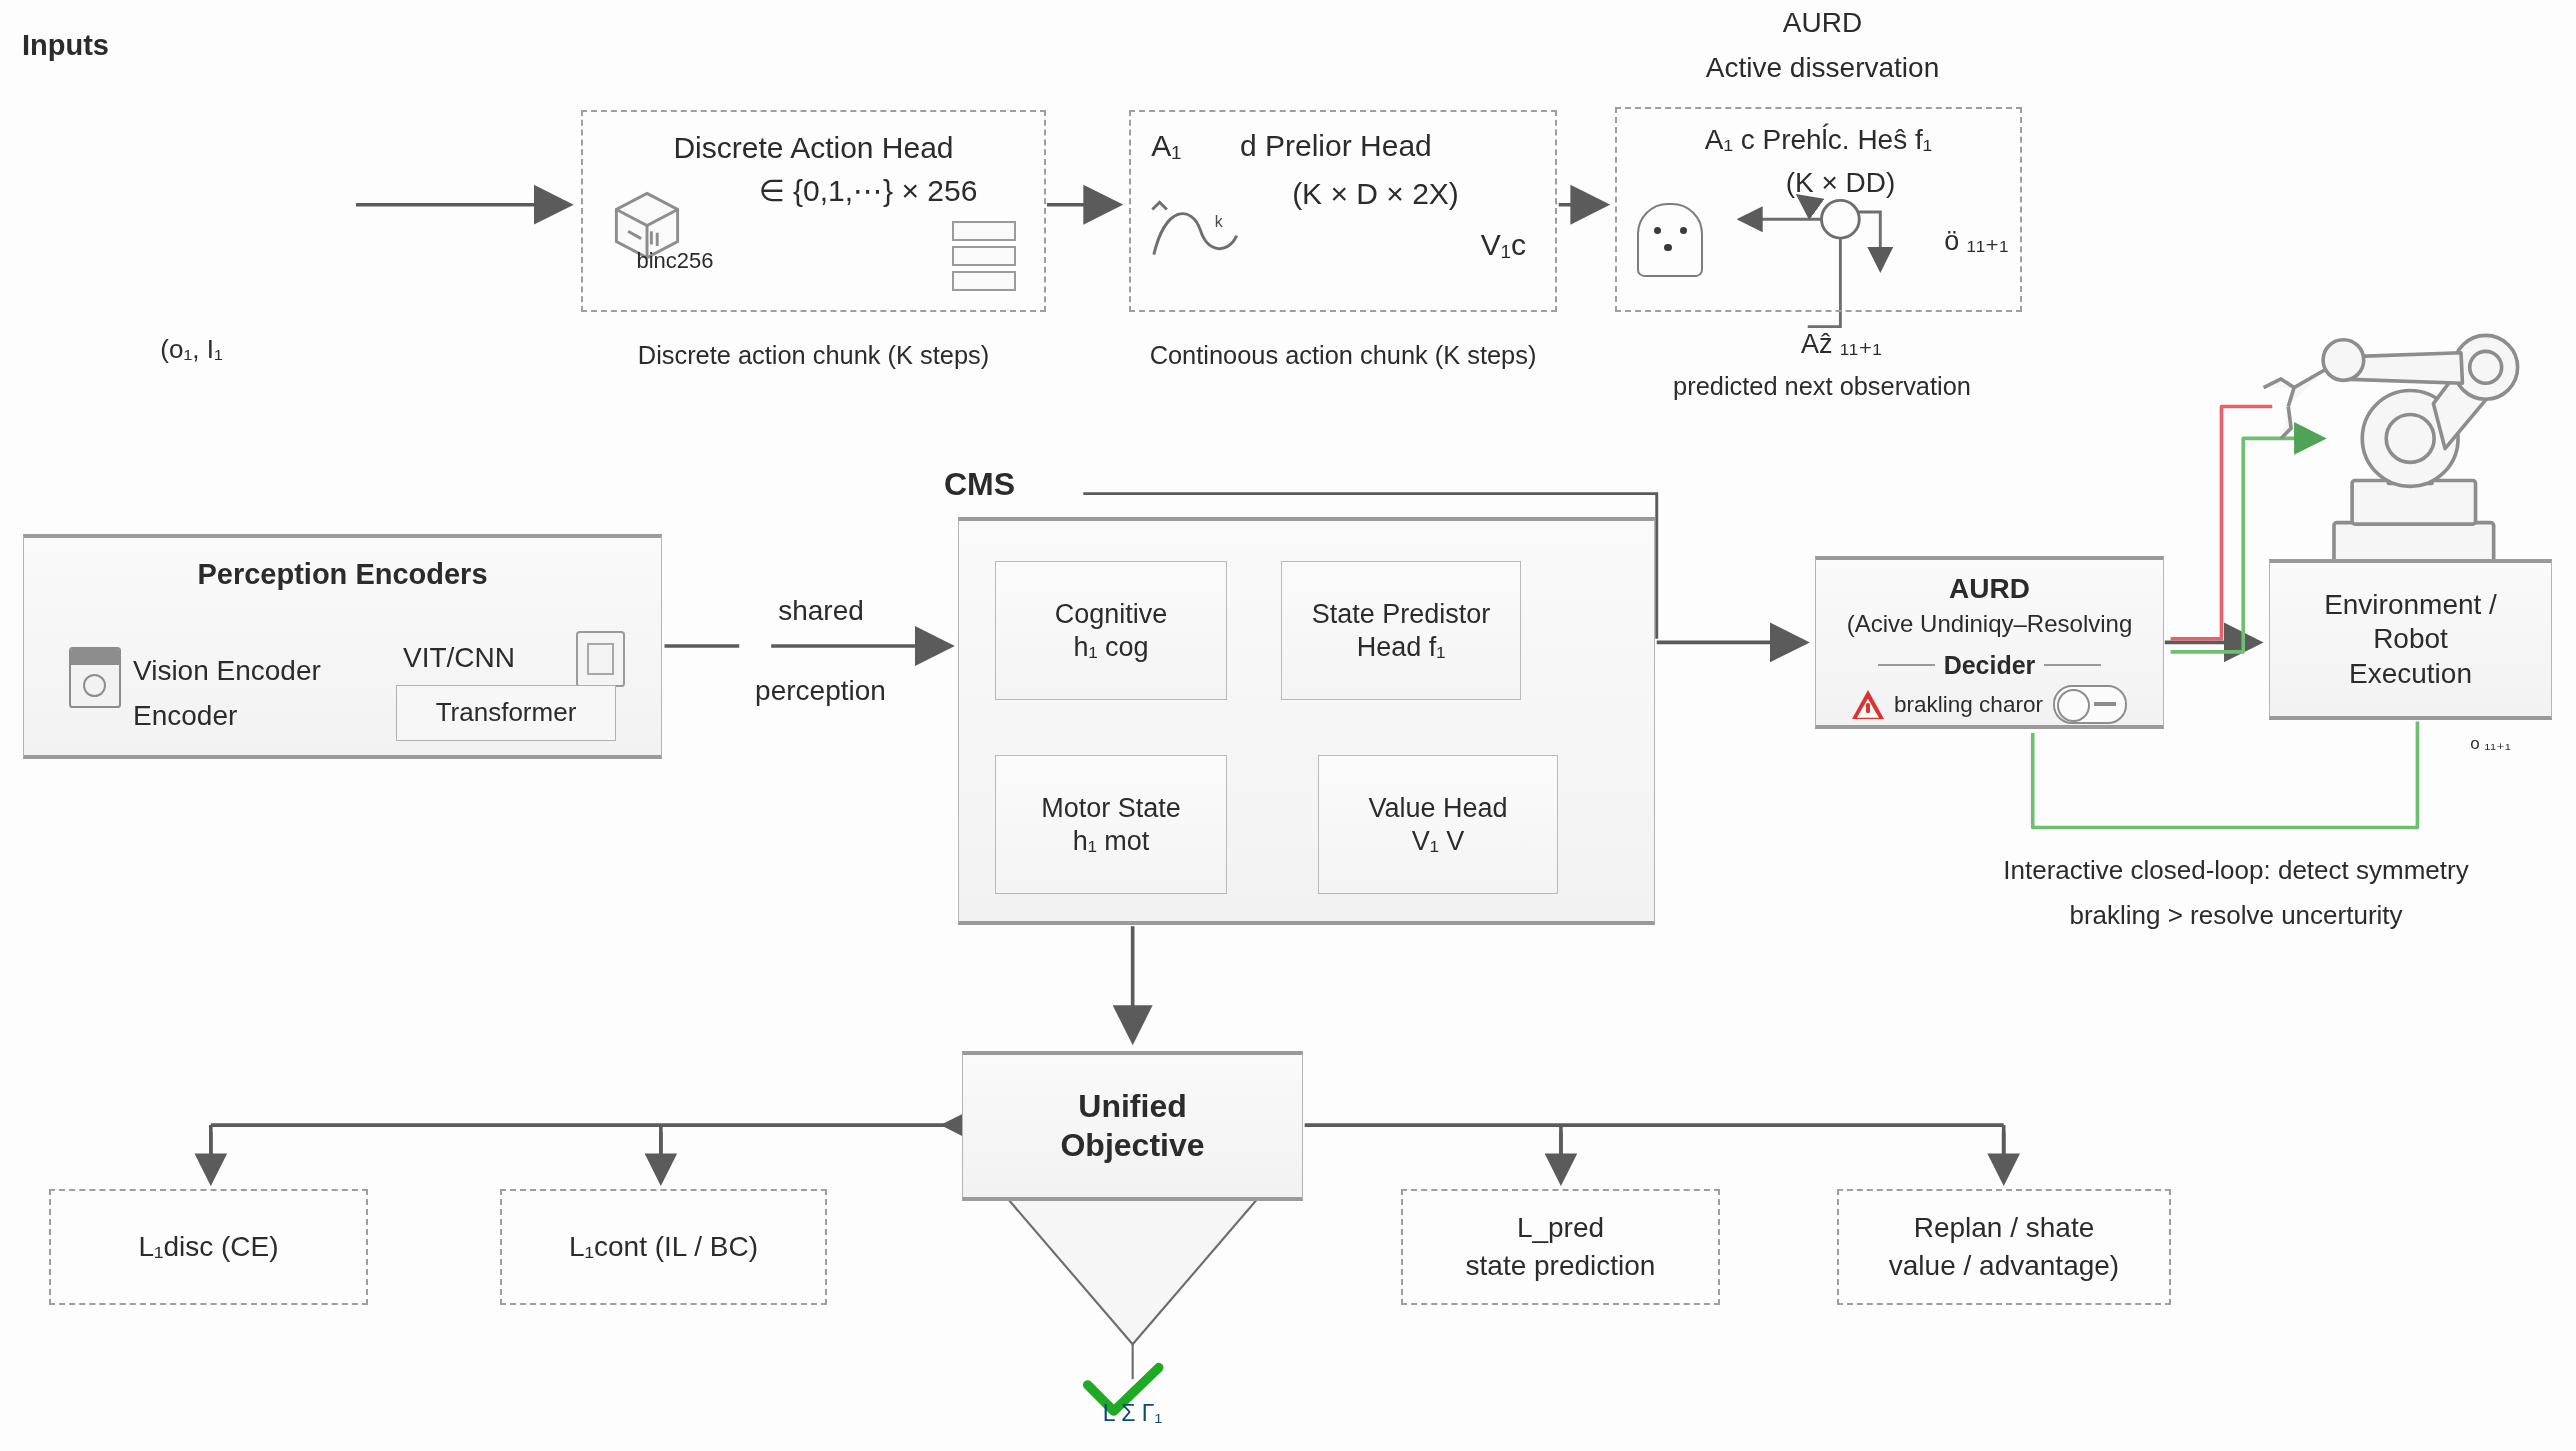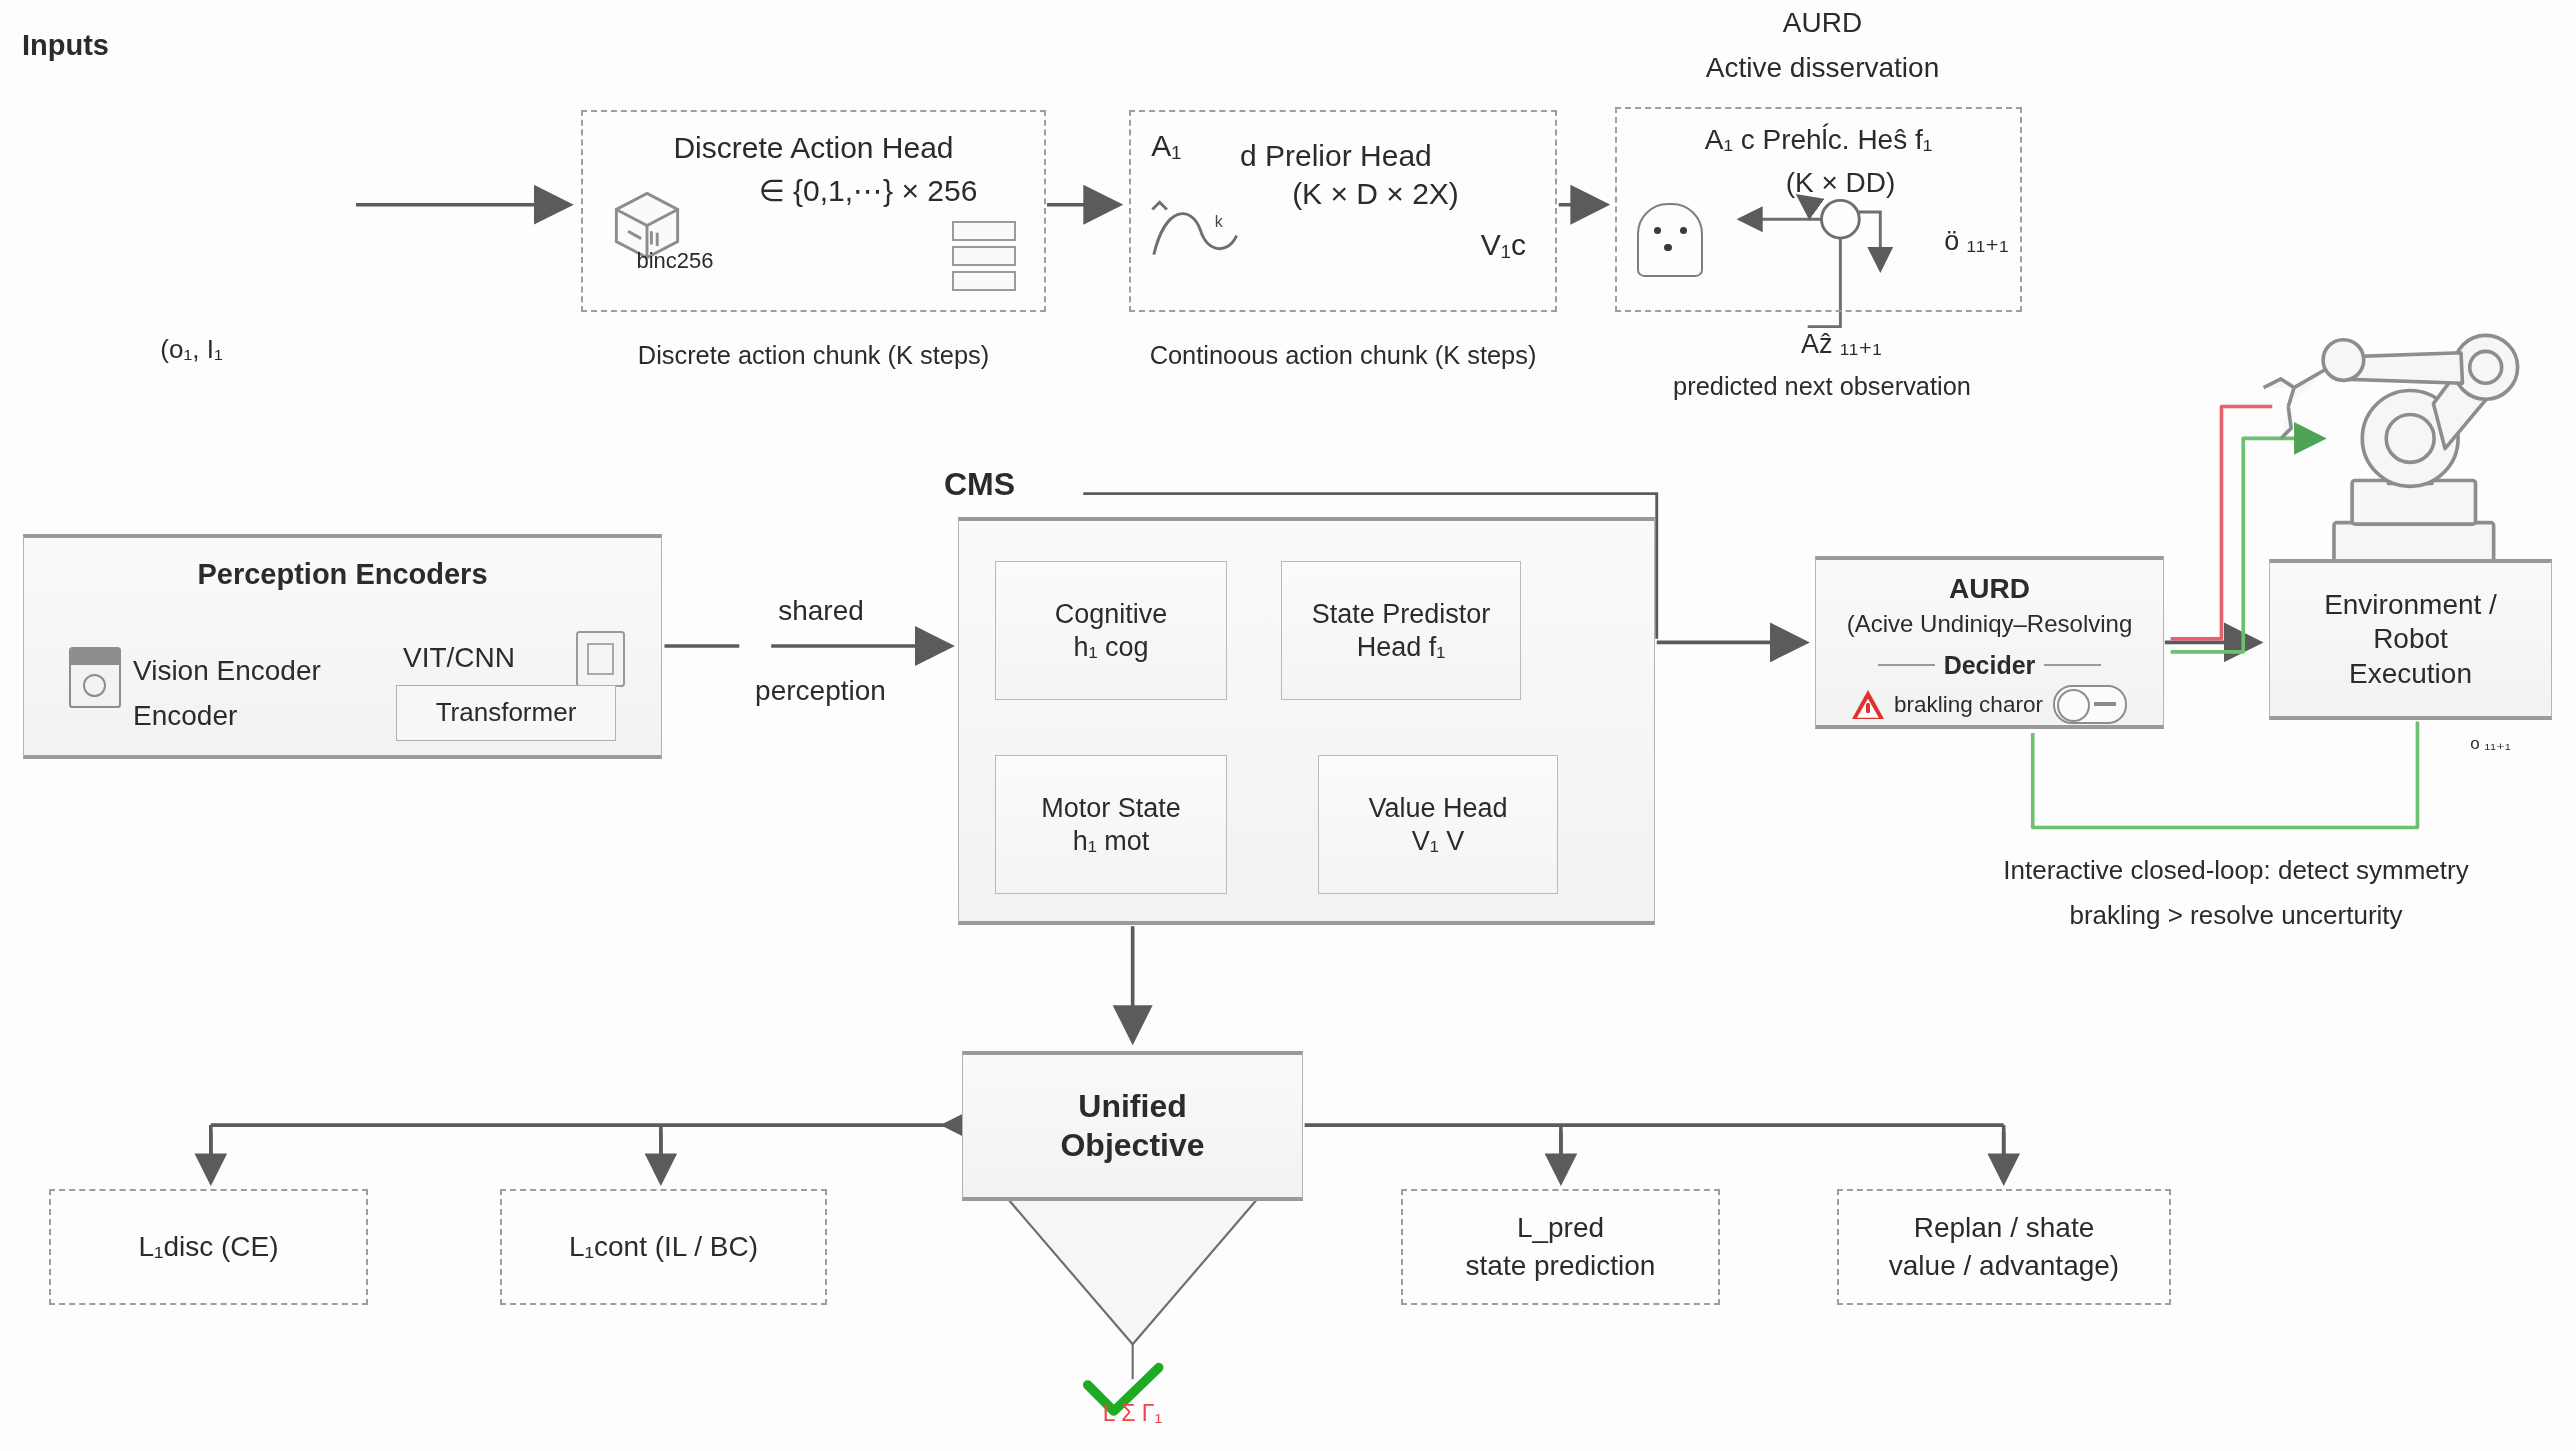--- a/index.html
+++ b/index.html
@@ -51,21 +51,21 @@
   #dah-box{left:581px;top:110px;width:465px;height:202px;}
   #dah-title{position:absolute;left:0;top:19px;width:100%;font-size:30px;}
   #dah-math{position:absolute;left:0;top:61px;width:100%;font-size:30px;padding-left:109px;box-sizing:border-box;}
   #dah-cube{position:absolute;left:29px;top:77px;}
   #dah-cubelabel{position:absolute;left:23px;top:136px;font-size:22px;width:138px;}
   #dah-stack{position:absolute;right:28px;top:109px;}
   #dah-caption{left:552px;top:341px;width:523px;font-size:25.4px;}
 
   #cph-box{left:1129px;top:110px;width:428px;height:202px;}
   #cph-a{position:absolute;left:20.3px;top:17.4px;font-size:30px;}
-  #cph-title{position:absolute;left:109px;top:17.4px;font-size:30px;margin-top:10px;}
+  #cph-title{position:absolute;left:109px;top:17.4px;font-size:30px;}
   #cph-dims{position:absolute;left:0;top:65px;width:100%;font-size:30px;padding-left:65px;box-sizing:border-box;}
   #cph-wave{position:absolute;left:17.4px;top:80px;}
   #cph-v{position:absolute;right:29px;top:116px;font-size:30px;}
   #cph-caption{left:1089px;top:341px;width:508px;font-size:25.4px;}
 
   #aurd-top-title{left:1619px;top:7.3px;width:407px;font-size:28px;}
   #aurd-top-sub{left:1619px;top:52px;width:407px;font-size:28px;}
   #aurd-box{left:1615px;top:107px;width:407px;height:205px;}
   #aurd-l1{position:absolute;left:0;top:14.5px;width:100%;font-size:28px;}
   #aurd-l2{position:absolute;left:0;top:58px;width:100%;font-size:28px;padding-left:44px;box-sizing:border-box;}
@@ -109,21 +109,21 @@
 
   #uo-box{left:962px;top:1051px;width:341px;height:150px;font-size:32px;font-weight:bold;}
 
   #l1{left:49px;top:1189px;width:319px;height:116px;}
   #l2{left:500px;top:1189px;width:327px;height:116px;}
   #l3{left:1401px;top:1189px;width:319px;height:116px;}
   #l4{left:1837px;top:1189px;width:334px;height:116px;}
   .dash .dtxt{font-size:28px;width:100%;line-height:1.35;}
   .dash{justify-content:center;}
 
-  #final-lbl{left:1038px;top:1400px;width:189px;font-size:23px;color:#ef4444;}
+  #final-lbl{left:1038px;top:1400px;width:189px;font-size:23px;color:#0c4a6e;}
 
   
   .cam{width:54px;height:44px;border:2.9px solid #8d8d8d;border-radius:6.5px;position:relative;}
   .cam:before{content:"";position:absolute;left:13px;top:-10.2px;width:19px;height:8.7px;border:2.9px solid #8d8d8d;border-bottom:none;border-radius:4.4px 4.4px 0 0;}
   .cam:after{content:"";position:absolute;left:50%;top:50%;transform:translate(-50%,-50%);width:22px;height:22px;border:2.9px solid #8d8d8d;border-radius:50%;}
   .stack3{width:64px;}
   .stack3 i{display:block;height:16px;border:2.2px solid #9a9a9a;margin-bottom:5.1px;background:#fafafa;}
   .warn{width:0;height:0;border-left:16.7px solid transparent;border-right:16.7px solid transparent;border-bottom:29px solid #e03131;position:relative;}
   .warn:after{content:"";position:absolute;left:-11px;top:8.7px;width:22px;height:19px;background:#fdfdfd;
       clip-path:polygon(50% 0,100% 100%,0 100%);}

